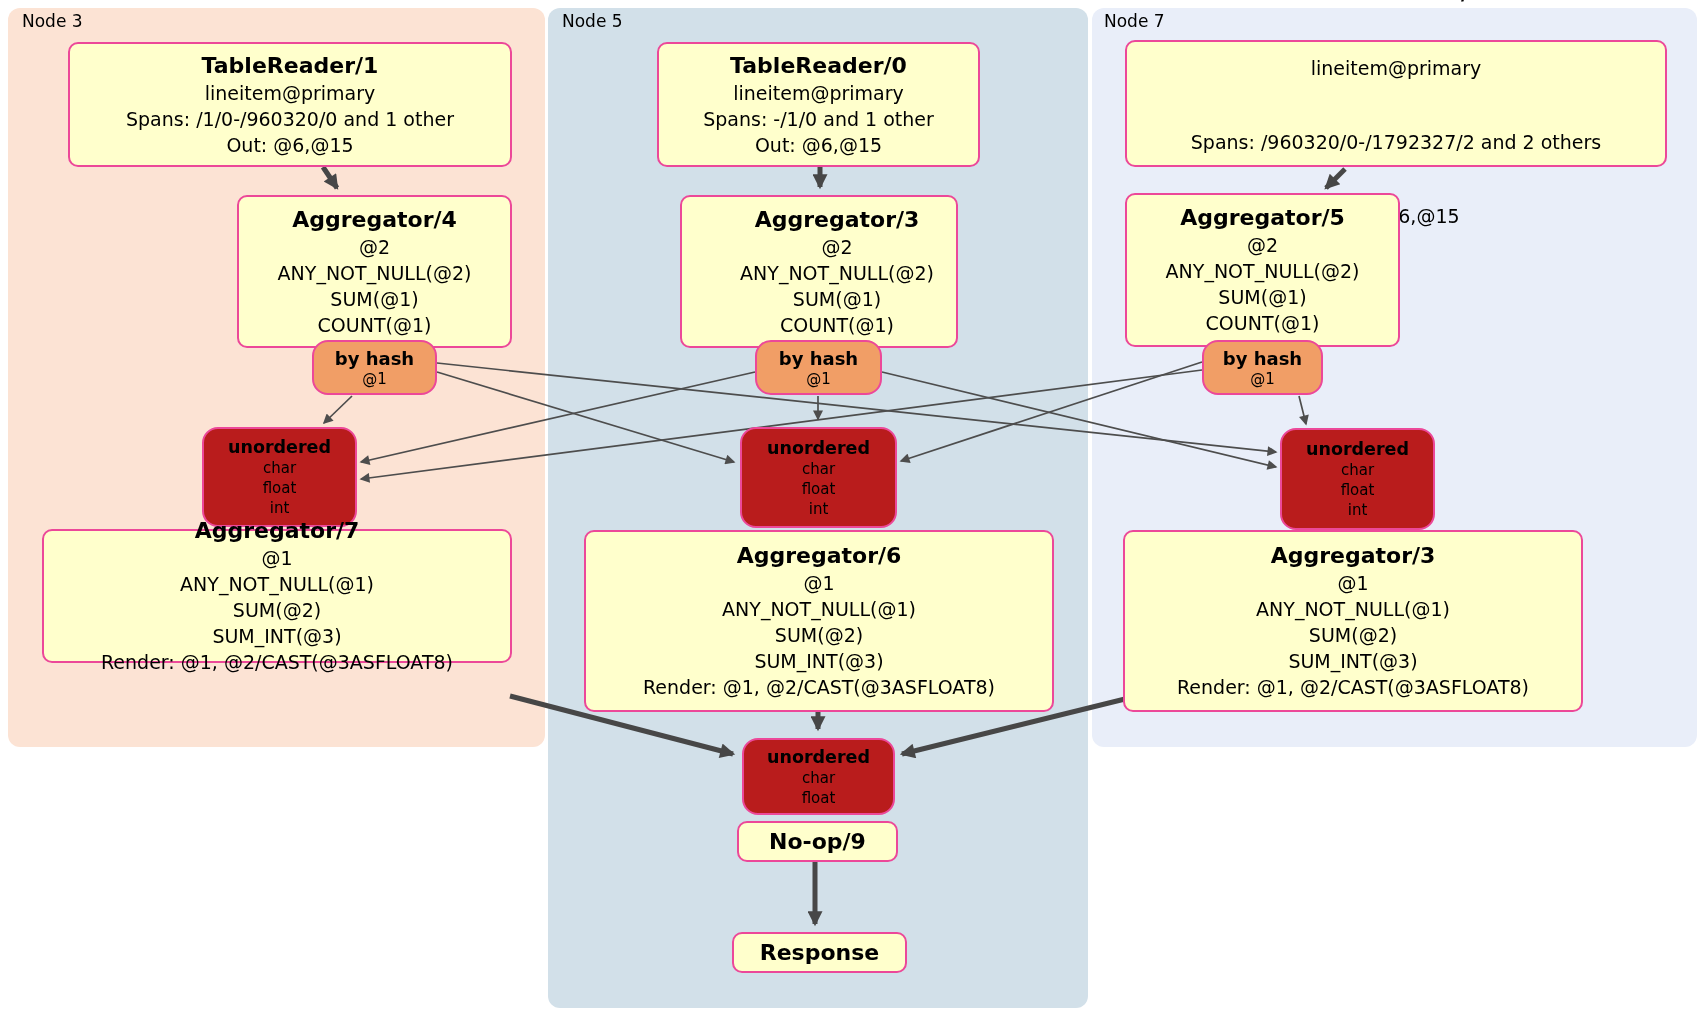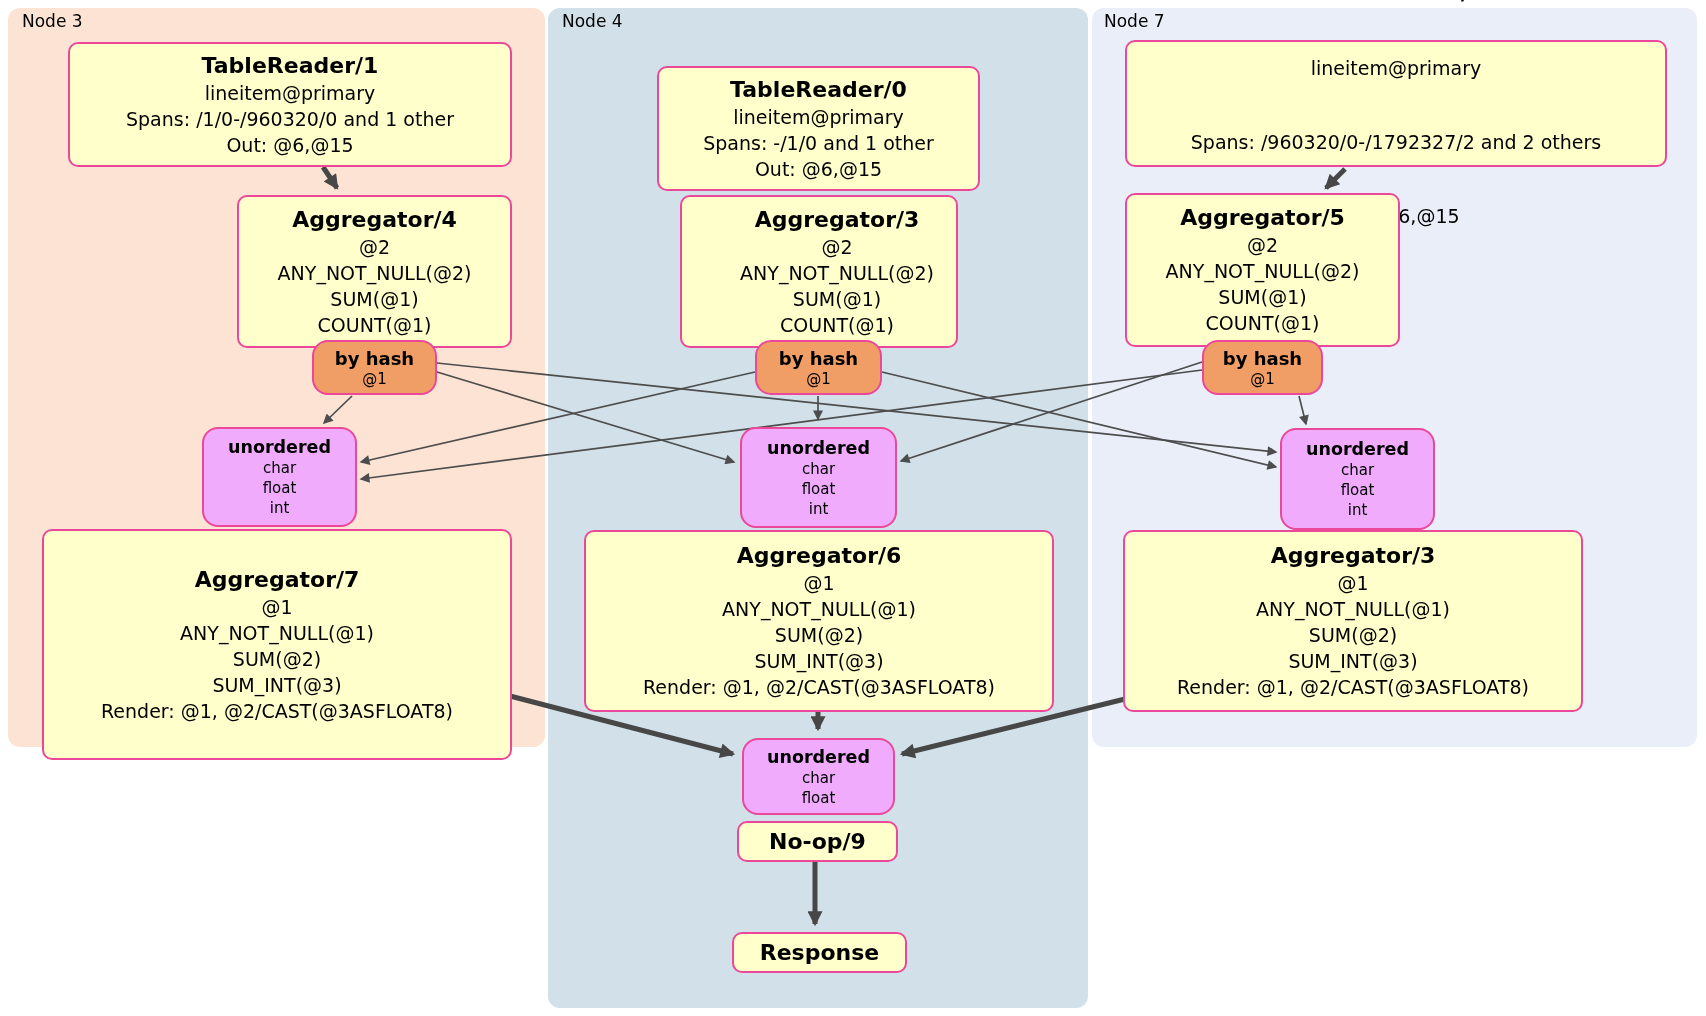--- a/index.html
+++ b/index.html
@@ -6,39 +6,39 @@
   #canvas{position:relative;width:1706px;height:1016px;background:#fff;overflow:hidden;
           font-family:"DejaVu Sans",sans-serif;}
   .panel{position:absolute;border-radius:12px;z-index:0;}
   .panel-label{position:absolute;font-size:17px;color:#000;z-index:3;white-space:nowrap;}
   #edges{position:absolute;left:0;top:0;z-index:1;}
   .box{position:absolute;box-sizing:border-box;border:2px solid #ec4899;border-radius:10px;
        display:flex;flex-direction:column;justify-content:center;align-items:center;
        text-align:center;z-index:2;color:#000;}
   .b-yellow{background:#ffffcc;}
   .b-orange{background:#f19e66;border-radius:16px;}
-  .b-blue{background:#f0abfc;border-radius:16px;}
+  .b-blue{background:#b91c1c;border-radius:16px;}
   .box-title{font-weight:bold;font-size:22px;line-height:28px;white-space:nowrap;}
   .box-line{font-size:19px;line-height:26px;white-space:nowrap;}
   .router .box-title{font-size:18px;line-height:22px;}
   .router .box-line{font-size:15px;line-height:18px;}
   .sync .box-title{font-size:17.5px;line-height:22px;}
   .sync .box-line{font-size:15px;line-height:20px;}
 </style>
 </head>
 <body>
 
 <div id="canvas">
 
   <div class="panel" style="left:8px;top:8px;width:537px;height:739px;background:#fce3d4;"></div>
   <div class="panel" style="left:548px;top:8px;width:540px;height:1000px;background:#d2e0e9;"></div>
   <div class="panel" style="left:1092px;top:8px;width:605px;height:739px;background:#e9eef9;"></div>
 
   <div class="panel-label" style="left:22px;top:11px;">Node 3</div>
-  <div class="panel-label" style="left:562px;top:11px;">Node 4</div>
+  <div class="panel-label" style="left:562px;top:11px;">Node 5</div>
   <div class="panel-label" style="left:1104px;top:11px;">Node 7</div>
 
   <svg id="edges" width="1706" height="1016">
     <defs>
       <marker id="mT" viewBox="0 0 10 10" refX="8.5" refY="5" markerWidth="17" markerHeight="15" orient="auto" markerUnits="userSpaceOnUse">
         <path d="M0,0 L10,5 L0,10 z" fill="#474747"></path>
       </marker>
       <marker id="mS" viewBox="0 0 10 10" refX="8.5" refY="5" markerWidth="11" markerHeight="10" orient="auto" markerUnits="userSpaceOnUse">
         <path d="M0,0 L10,5 L0,10 z" fill="#4d4d4d"></path>
       </marker>
@@ -85,30 +85,30 @@
     <div class="box-line">@1</div>
   </div>
 
   <div class="box b-blue sync" style="left:202px;top:427px;width:155px;height:100px;">
     <div class="box-title">unordered</div>
     <div class="box-line">char</div>
     <div class="box-line">float</div>
     <div class="box-line">int</div>
   </div>
 
-  <div class="box b-yellow" style="left:42px;top:529px;width:470px;height:231px;">
+  <div class="box b-yellow" style="left:42px;top:529px;width:470px;height:134px;">
     <div class="box-title">Aggregator/7</div>
     <div class="box-line">@1</div>
     <div class="box-line">ANY_NOT_NULL(@1)</div>
     <div class="box-line">SUM(@2)</div>
     <div class="box-line">SUM_INT(@3)</div>
     <div class="box-line">Render: @1, @2/CAST(@3ASFLOAT8)</div>
   </div>
 
-  <div class="box b-yellow" style="left:657px;top:42px;width:323px;height:125px;margin-top:24px;">
+  <div class="box b-yellow" style="left:657px;top:42px;width:323px;height:125px;">
     <div class="box-title">TableReader/0</div>
     <div class="box-line">lineitem@primary</div>
     <div class="box-line">Spans: -/1/0 and 1 other</div>
     <div class="box-line">Out: @6,@15</div>
   </div>
 
   <div class="box b-yellow" style="left:680px;top:195px;width:278px;height:153px;padding-left:36px;">
     <div class="box-title">Aggregator/3</div>
     <div class="box-line">@2</div>
     <div class="box-line">ANY_NOT_NULL(@2)</div>

